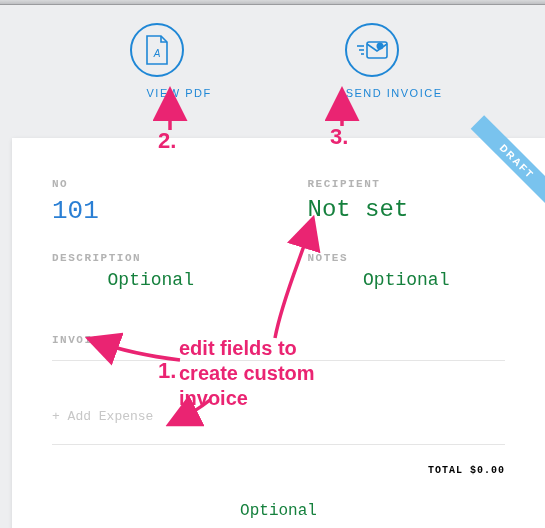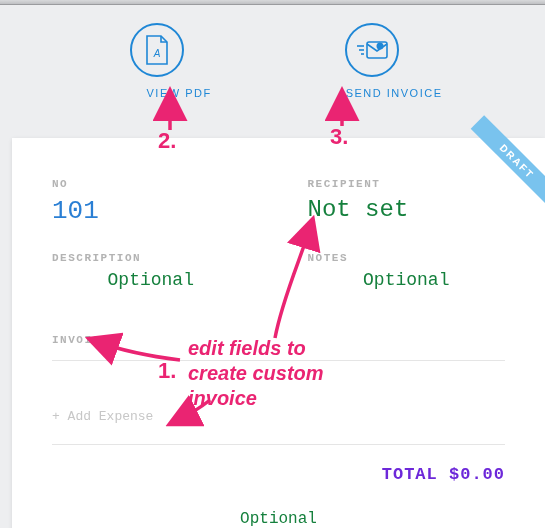--- a/index.html
+++ b/index.html
@@ -91,23 +91,23 @@
     font-family: "Courier New", monospace;
     font-size: 13px;
     color: #c7c7c7;
     padding: 4px 0 14px 0;
     cursor: pointer;
     margin-top: 44px;
   }
   .total-row {
     text-align: right;
     font-family: "Courier New", monospace;
-    font-size: 17px;
+    font-size: 10px;
     letter-spacing: 1px;
-    color: #6d28d9;
+    color: #000000;
     font-weight: 600;
     padding: 10px 0 26px 0;
   }
   .notes .field-value { font-size: 16px; }
 
   
   .anno {
     position: absolute;
     pointer-events: none;
     color: #ea2472;
@@ -209,15 +209,15 @@
   <path d="M275,338 C282,300 300,260 310,228" stroke="#ea2472" stroke-width="3.5" fill="none" marker-end="url(#ah)"></path>
 
   <path d="M180,360 C148,356 120,350 98,342" stroke="#ea2472" stroke-width="3.5" fill="none" marker-end="url(#ah)"></path>
 
   <path d="M210,400 C200,408 190,414 178,420" stroke="#ea2472" stroke-width="3.5" fill="none" marker-end="url(#ah)"></path>
 </svg>
 
 <div class="anno anno-num" style="left:158px; top:128px;">2.</div>
 <div class="anno anno-num" style="left:330px; top:124px;">3.</div>
 <div class="anno anno-num" style="left:158px; top:358px;">1.</div>
-<div class="anno anno-text" style="left:188px; top:336px; white-space:pre;font-style:italic;">edit fields to
+<div class="anno anno-text" style="left:179px; top:336px; white-space:pre;">edit fields to
 create custom
 invoice</div>
 
 </body></html>

